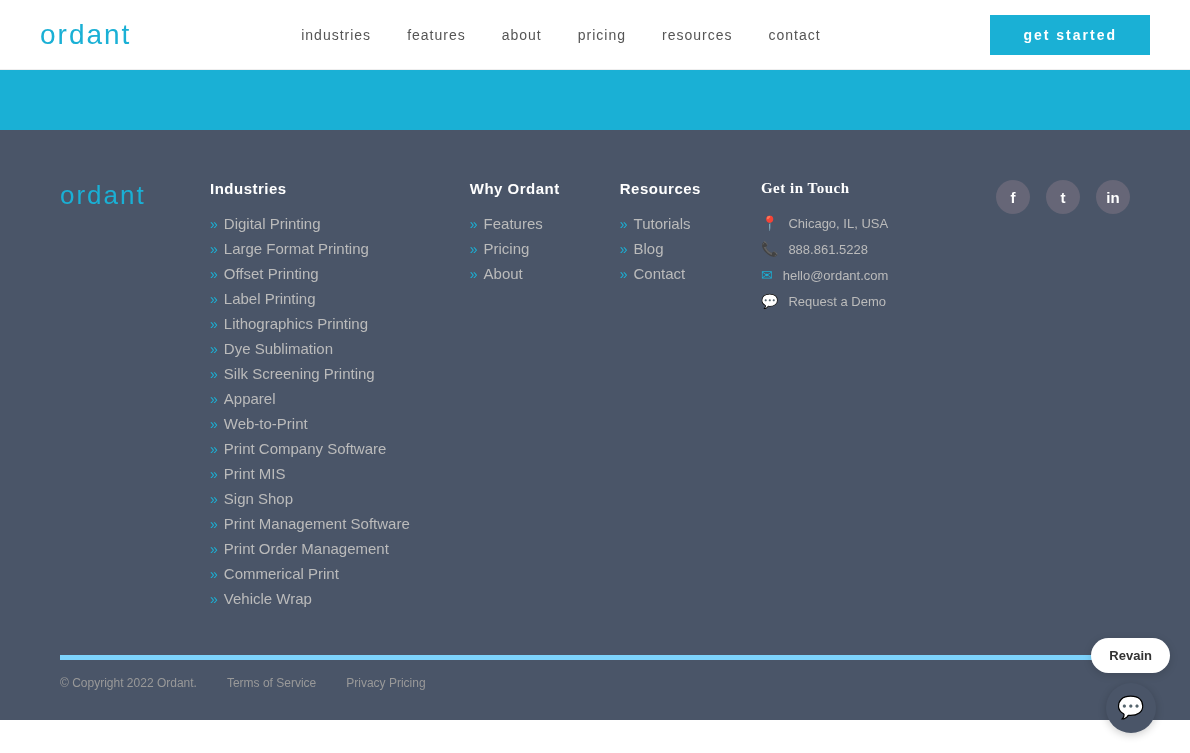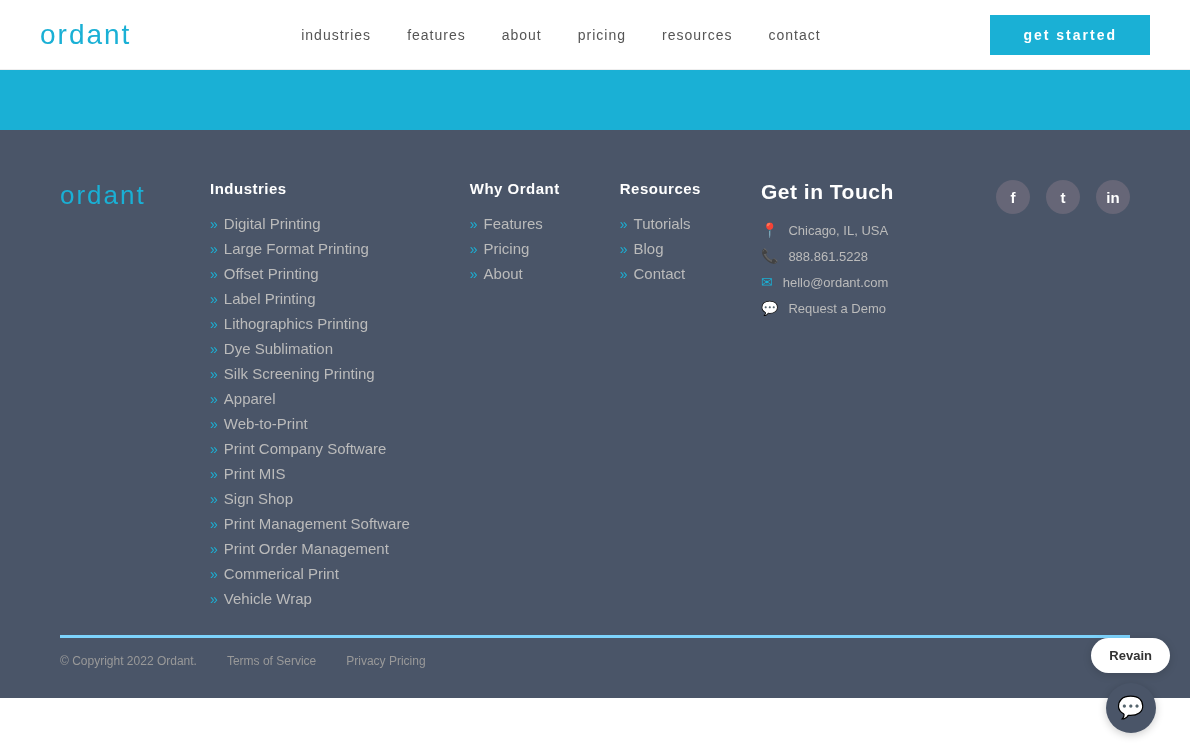--- a/index.html
+++ b/index.html
@@ -91,23 +91,24 @@
       font-size: 14px;
     }
     .footer-col ul li a {
       color: #bbb;
       text-decoration: none;
     }
 
     
     .touch-col h4 {
       color: #fff;
-      font-size: 21px;
+      font-size: 15px;
       font-weight: 700;
       margin-bottom: 18px;
+      font-family: Liberation Serif, serif;
     }
     .touch-item {
       display: flex;
       align-items: center;
       gap: 10px;
       margin-bottom: 10px;
       font-size: 13px;
       color: #bbb;
     }
     .touch-icon {
@@ -136,22 +137,22 @@
     }
 
     .footer-header-row {
       display: flex;
       align-items: flex-start;
       width: 100%;
     }
 
     
     .footer-bottom {
-      border-top: 3px solid #7dd3fc;
-      margin-top: 20px;
+      border-top: 5px solid #7dd3fc;
+      margin-top: 40px;
       padding-top: 16px;
       display: flex;
       gap: 30px;
       font-size: 12px;
       color: #999;
     }
     .footer-bottom a {
       color: #999;
       text-decoration: none;
     }

